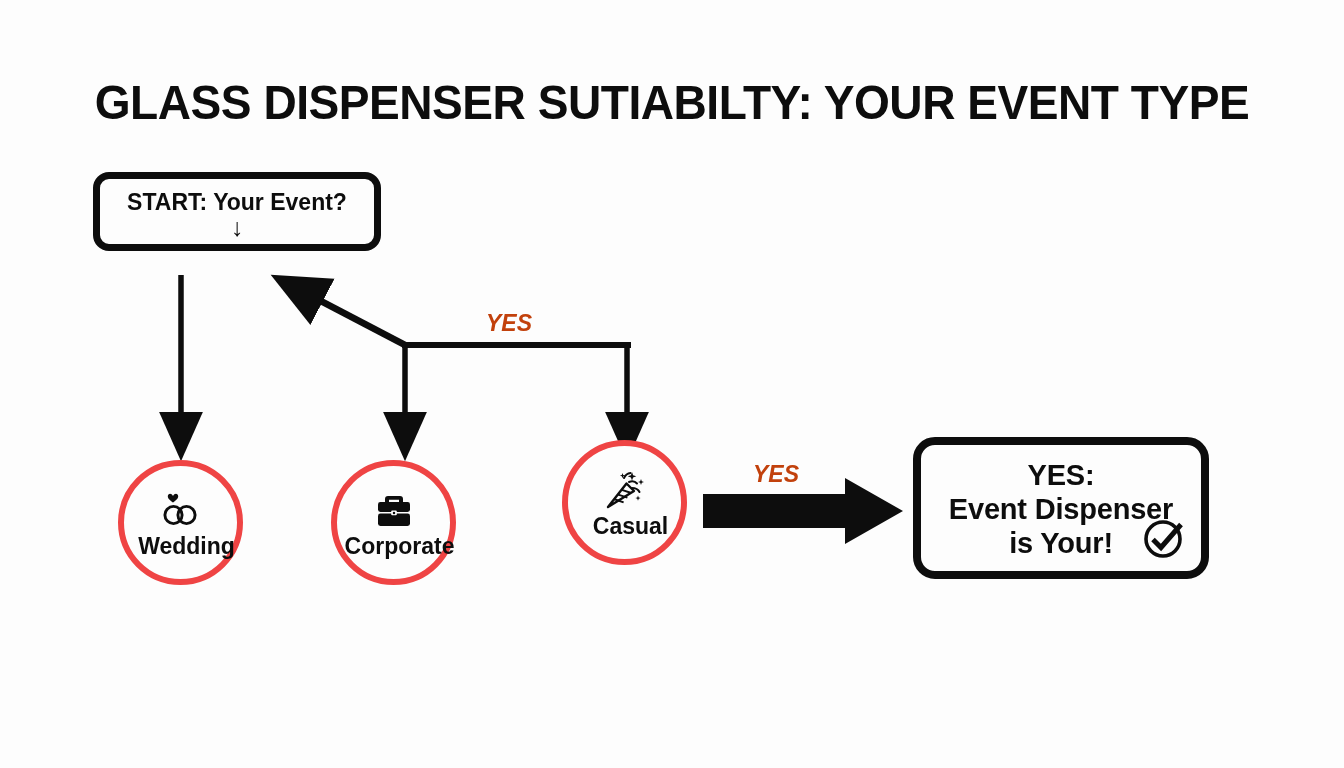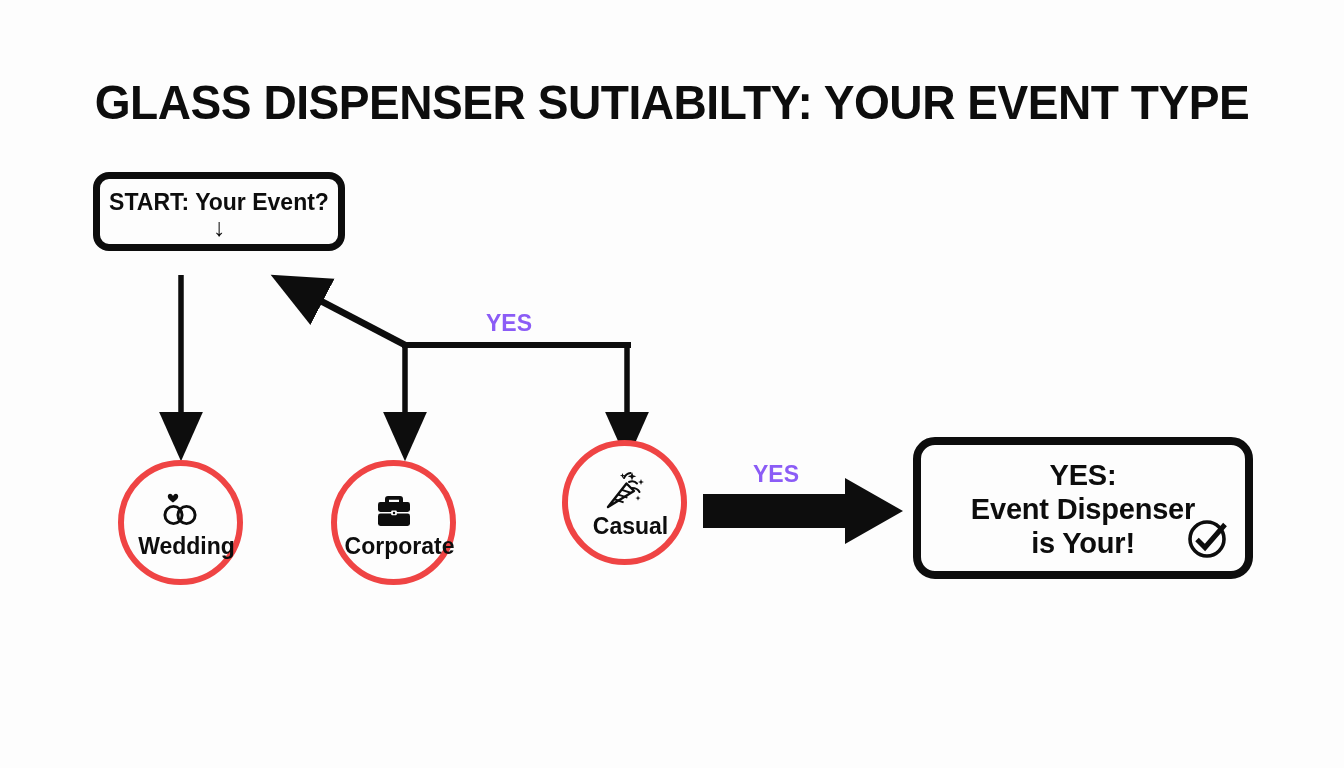--- a/index.html
+++ b/index.html
@@ -48,21 +48,21 @@
   .rbox {
     position: absolute;
     box-sizing: border-box;
     background: #fdfdfd;
     border: 7px solid #0d0d0d;
     border-radius: 18px;
   }
   #start-box {
     left: 93px;
     top: 172px;
-    width: 252px;
+    width: 288px;
     height: 79px;
     border-radius: 16px;
   }
   #start-text {
     position: absolute;
     left: 0;
     top: 12px;
     width: 100%;
     text-align: center;
     font-size: 23px;
@@ -77,21 +77,21 @@
     width: 100%;
     text-align: center;
     font-size: 25px;
     font-weight: 700;
     line-height: 1;
   }
 
   #result-box {
     left: 913px;
     top: 437px;
-    width: 340px;
+    width: 296px;
     height: 142px;
     border-radius: 22px;
     border-width: 8px;
   }
   #result-lines {
     position: absolute;
     left: 0;
     top: 14px;
     width: 100%;
     text-align: center;
@@ -142,21 +142,22 @@
   #circle-corporate{ left: 331px; top: 460px; text-decoration: underline; }
   #circle-casual   { left: 562px; top: 440px; }
 
   
   .edge-label {
     position: absolute;
     font-size: 23px;
     font-weight: 700;
     line-height: 1;
     white-space: nowrap;
-    color: #8b5cf6;
+    color: #c2410c;
+    font-style: italic;
   }
   #yes-branch { left: 486px; top: 312px; }
   #yes-result { left: 753px; top: 463px; }
 </style>
 </head>
 <body>
 
 <div id="canvas">
 
   <div id="title">GLASS DISPENSER SUTIABILTY: YOUR EVENT TYPE</div>

